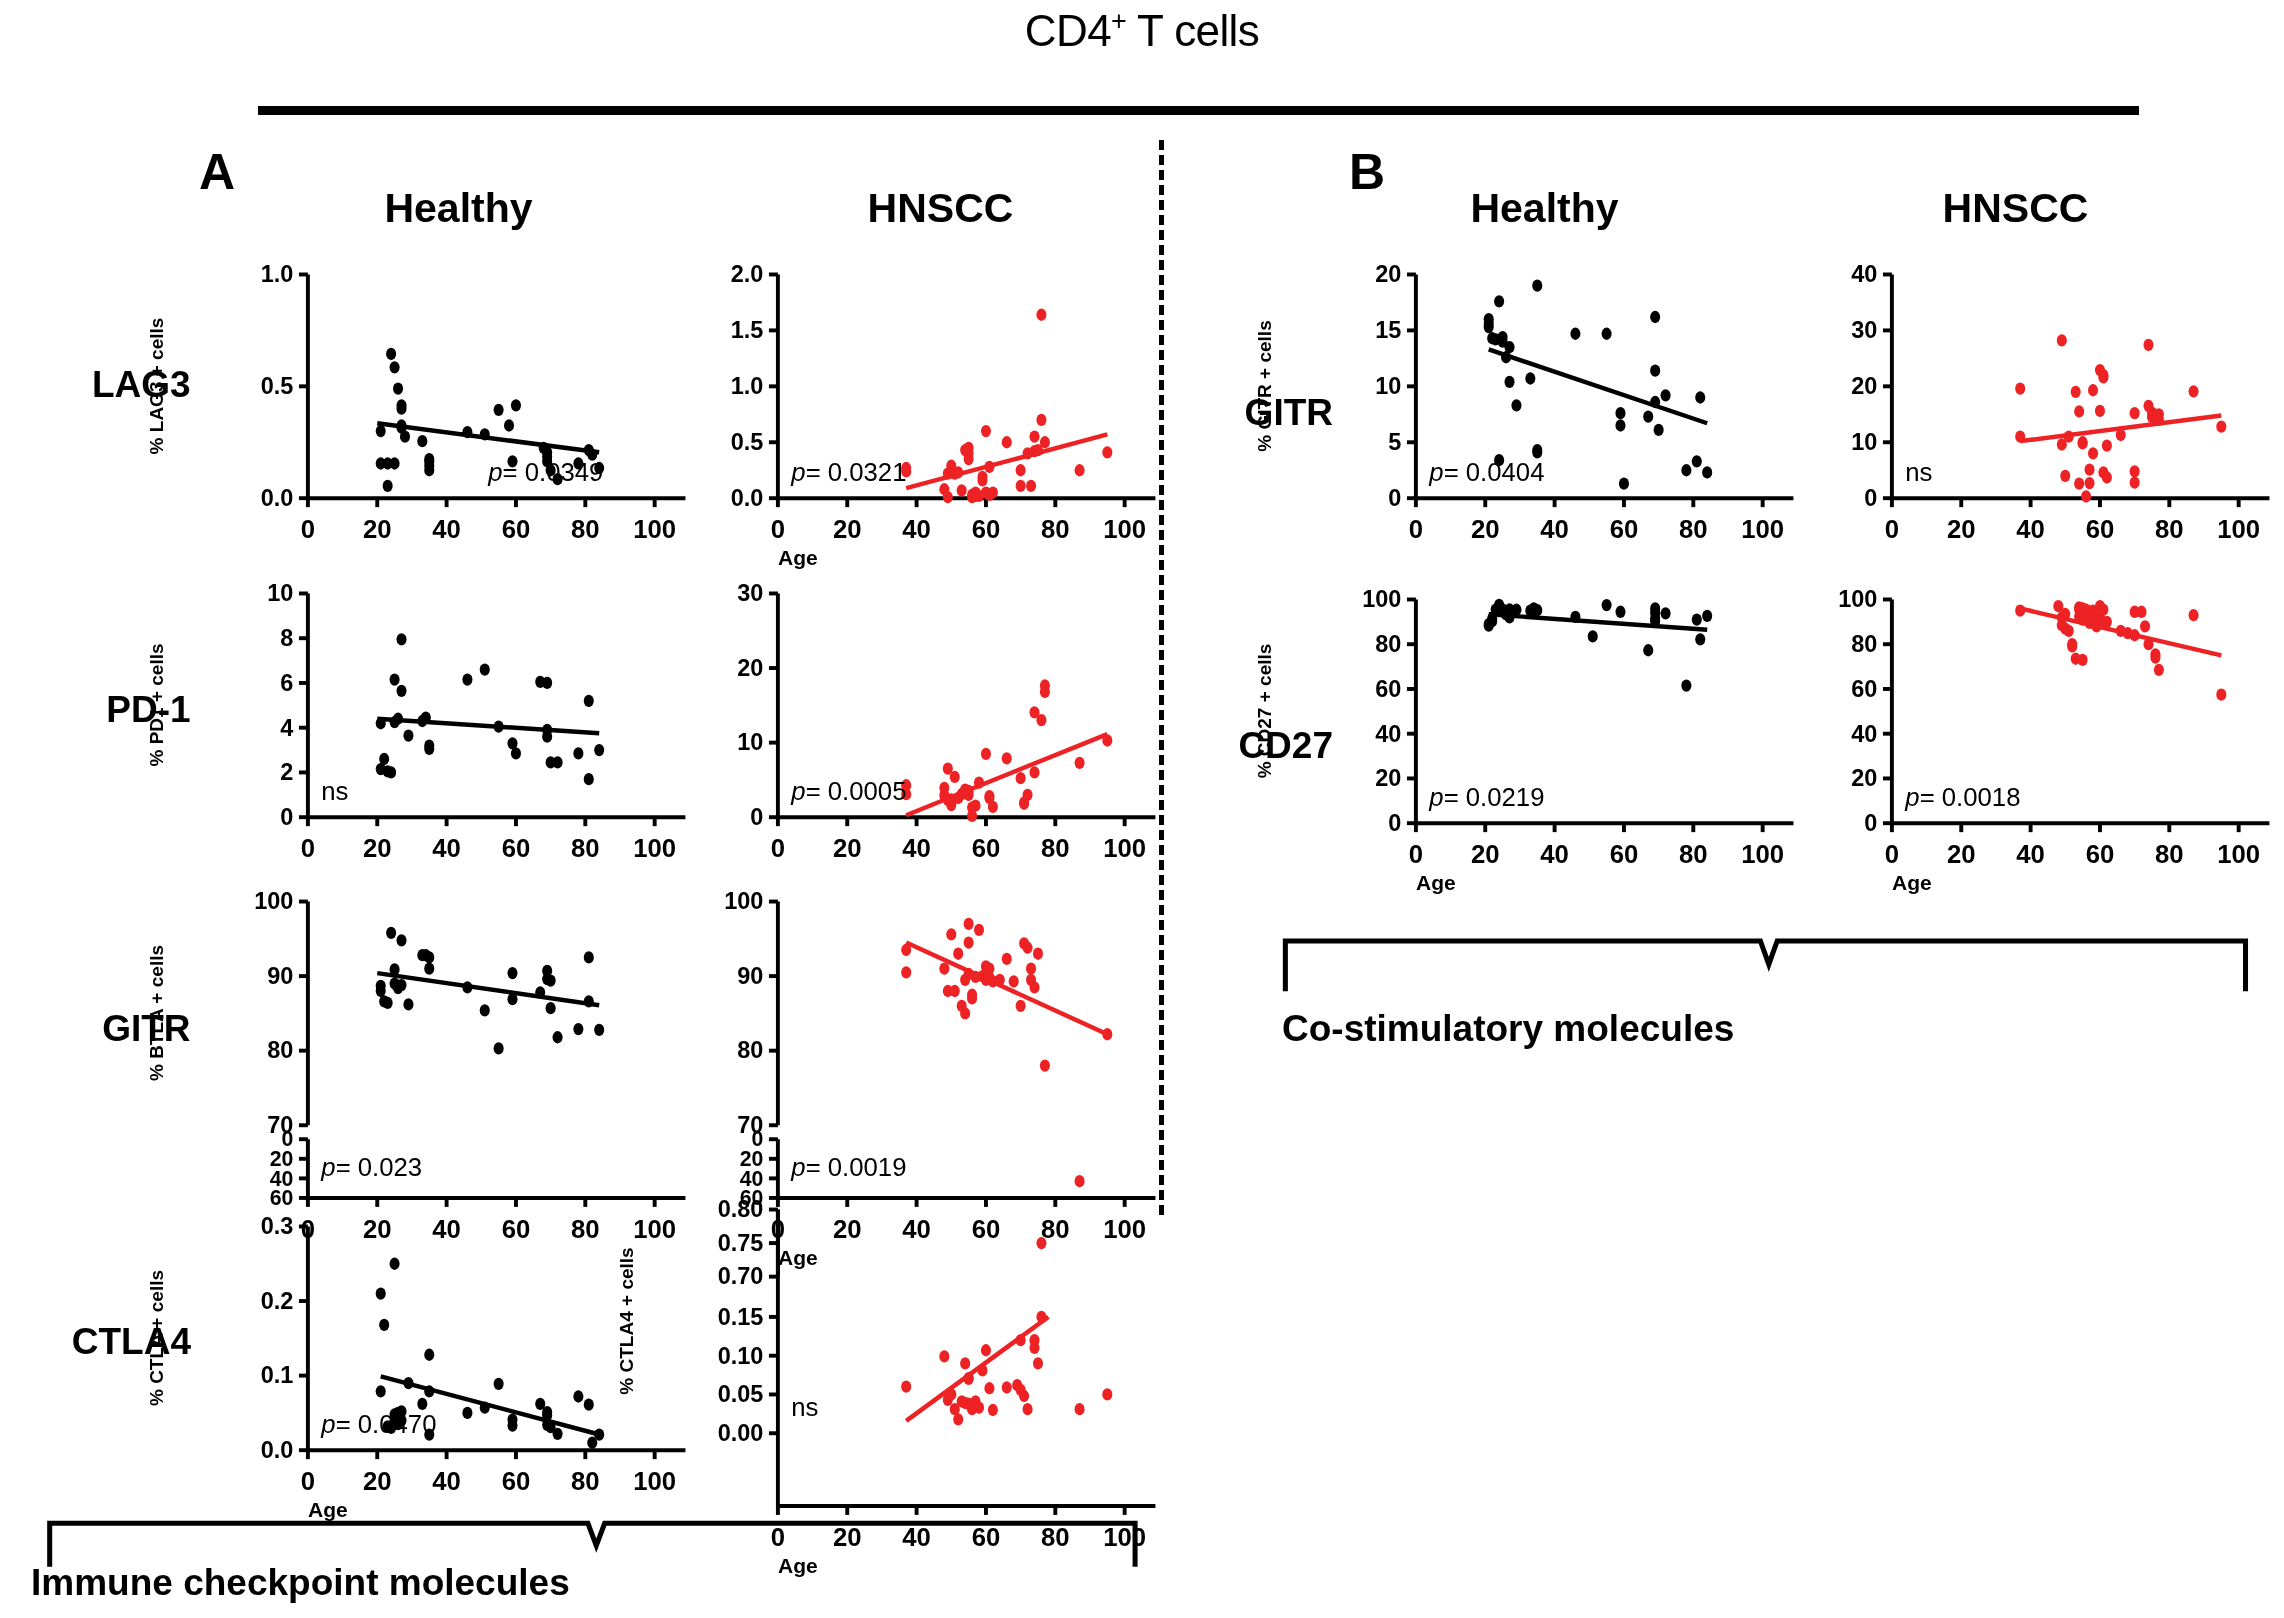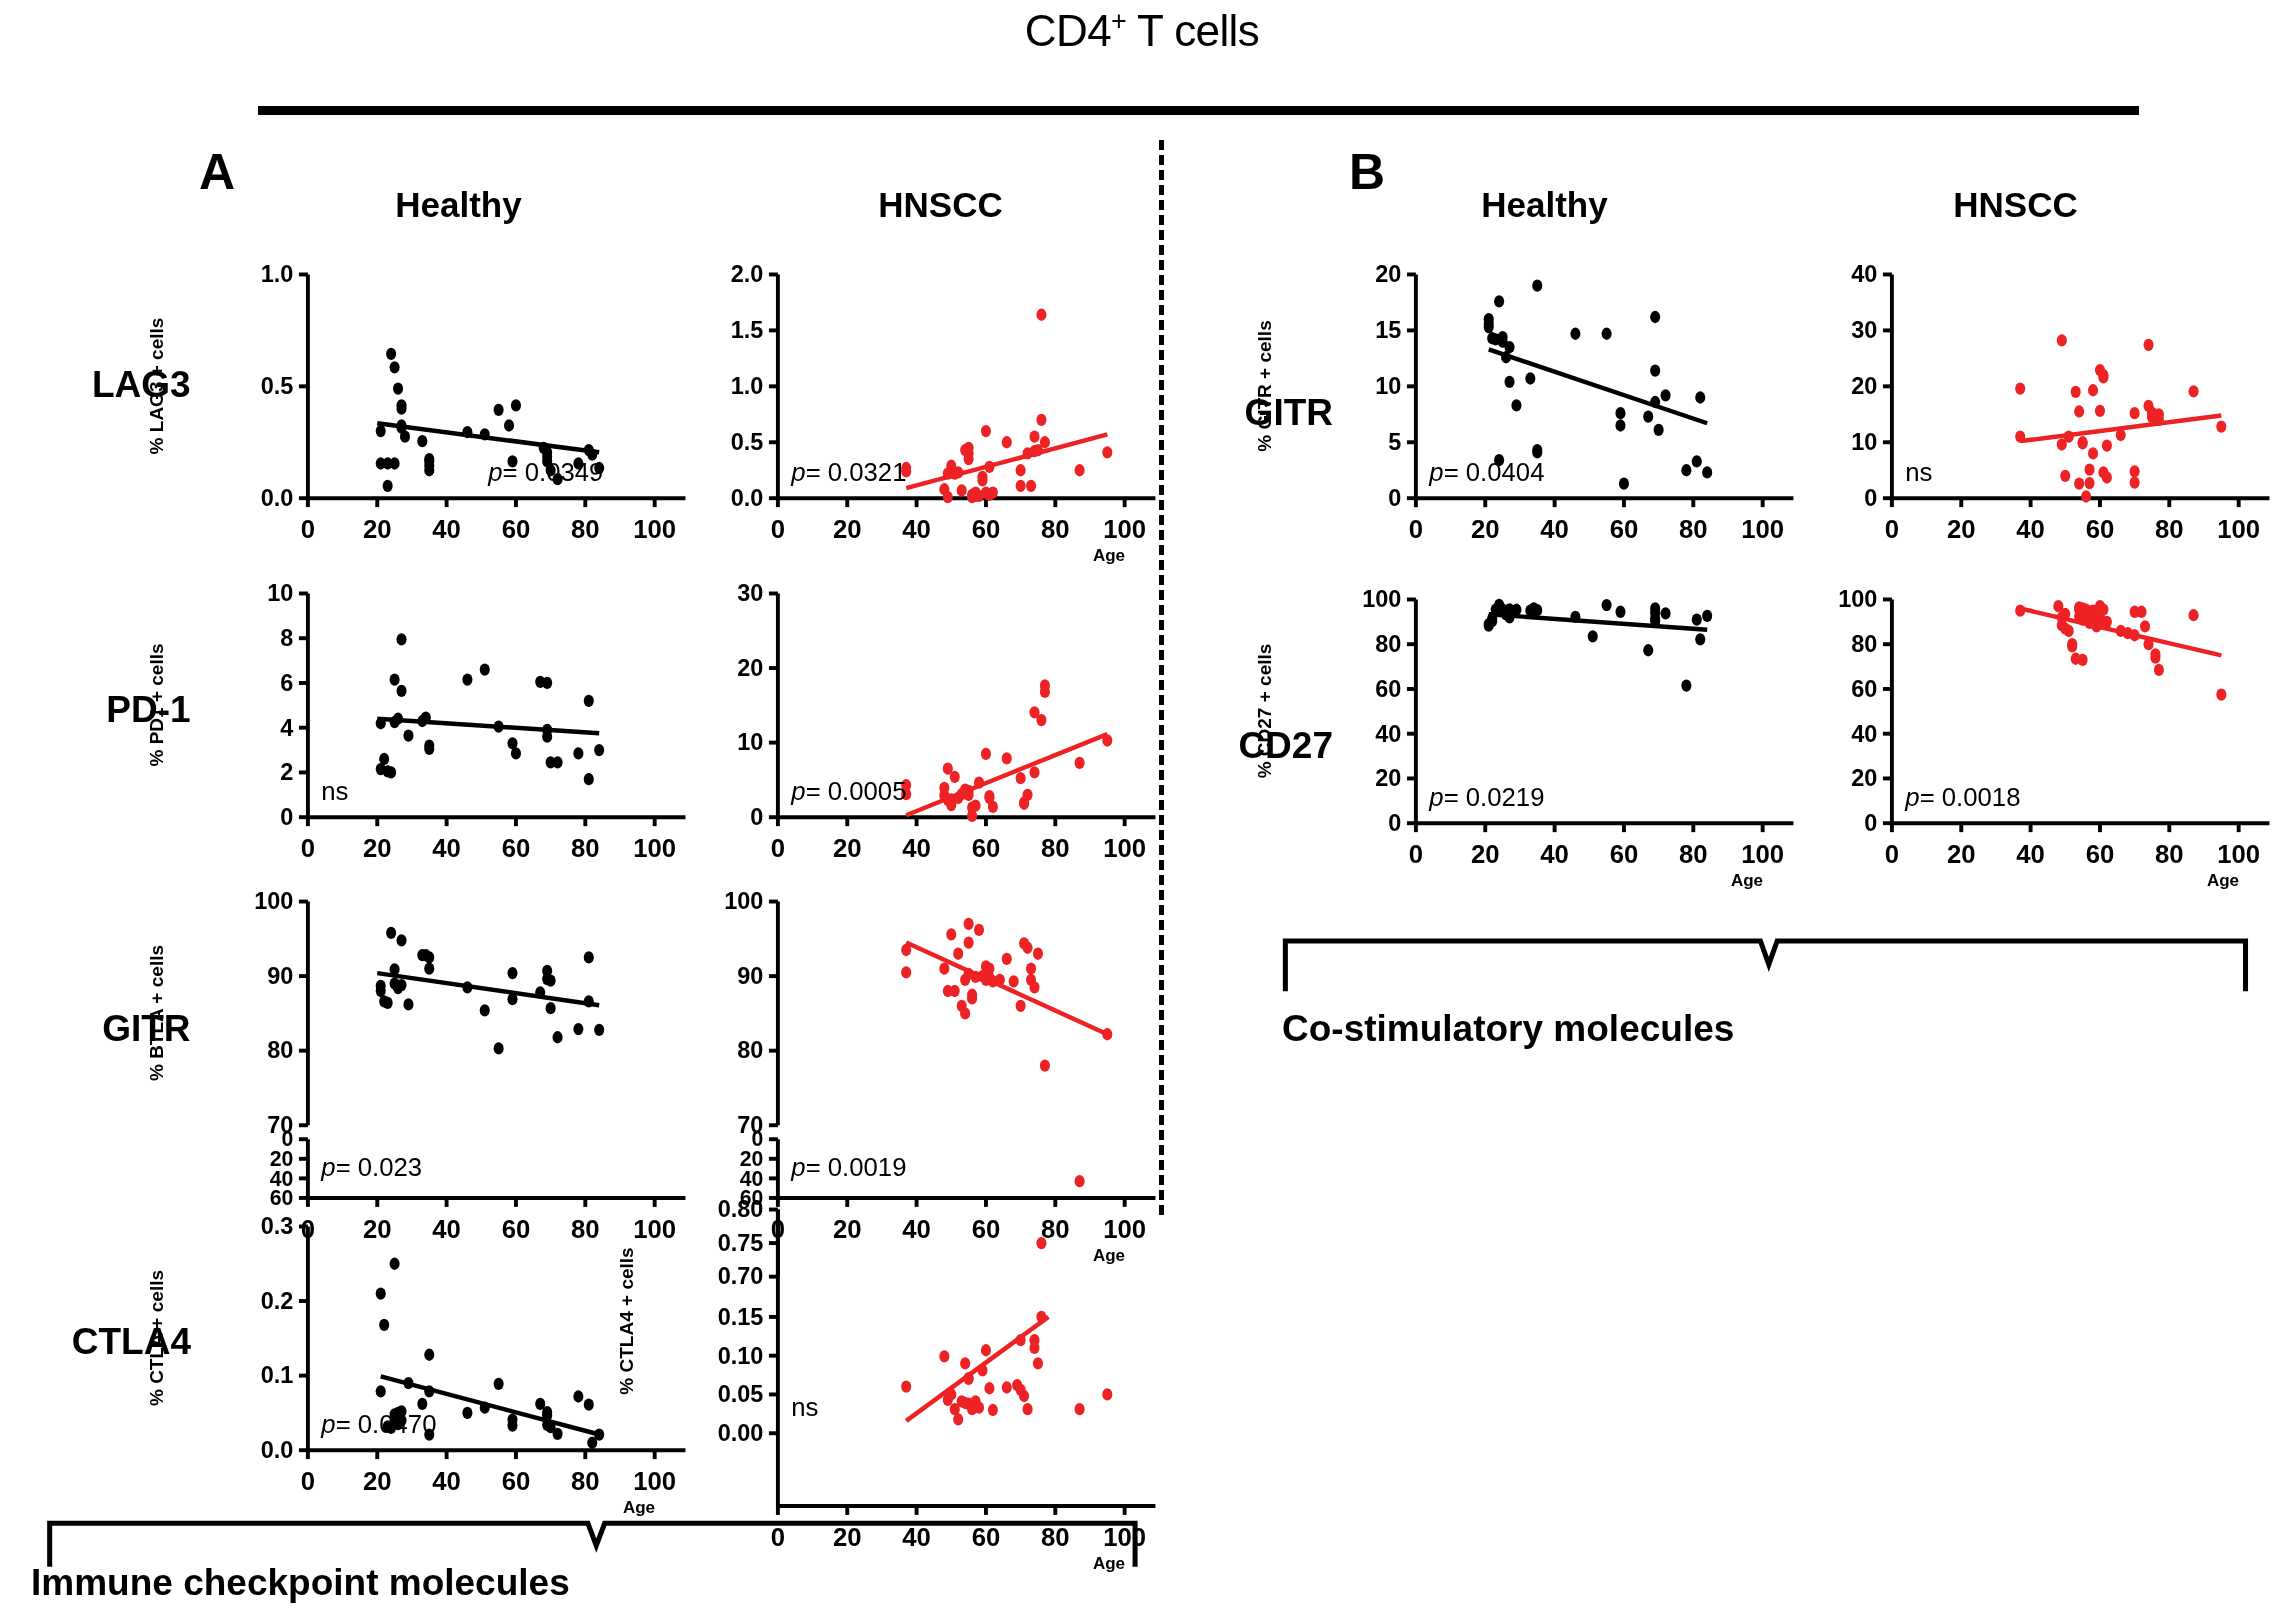--- a/index.html
+++ b/index.html
@@ -12,35 +12,35 @@
              font-size:44px;font-weight:normal;letter-spacing:-0.6px;}
   #fig-title .sup{font-size:27px;vertical-align:super;}
   #title-rule{position:absolute;left:258px;top:106px;width:1881px;height:9px;background:#000;}
 
   
   .panel-letter{position:absolute;font-size:50px;font-weight:bold;}
   #panel-a-letter{left:199px;top:143px;}
   #panel-b-letter{left:1349px;top:143px;}
 
   
-  .col-head{position:absolute;font-size:35px;font-weight:bold;text-align:center;}
+  .col-head{position:absolute;font-size:41px;font-weight:bold;text-align:center;}
 
   
   .row-label{position:absolute;font-size:37px;font-weight:bold;text-align:right;}
 
   
   #divider{position:absolute;left:1159px;top:140px;width:0;height:1075px;
            border-left:5px dashed #000;}
 
   
   .plot{position:absolute;}
   .plot svg{display:block;overflow:visible;}
   .ylab{position:absolute;font-size:19px;font-weight:bold;
         transform-origin:center center;white-space:nowrap;}
-  .xlab{position:absolute;font-size:17px;font-weight:bold;text-align:right;}
+  .xlab{position:absolute;font-size:21px;font-weight:bold;text-align:left;}
 
   
   .bracket-label{position:absolute;font-size:37px;font-weight:bold;}
 </style>
 </head>
 <body>
 
 <div id="fig-title">
   <span>CD4</span><span class="sup">+</span><span> T cells</span>
 </div>

